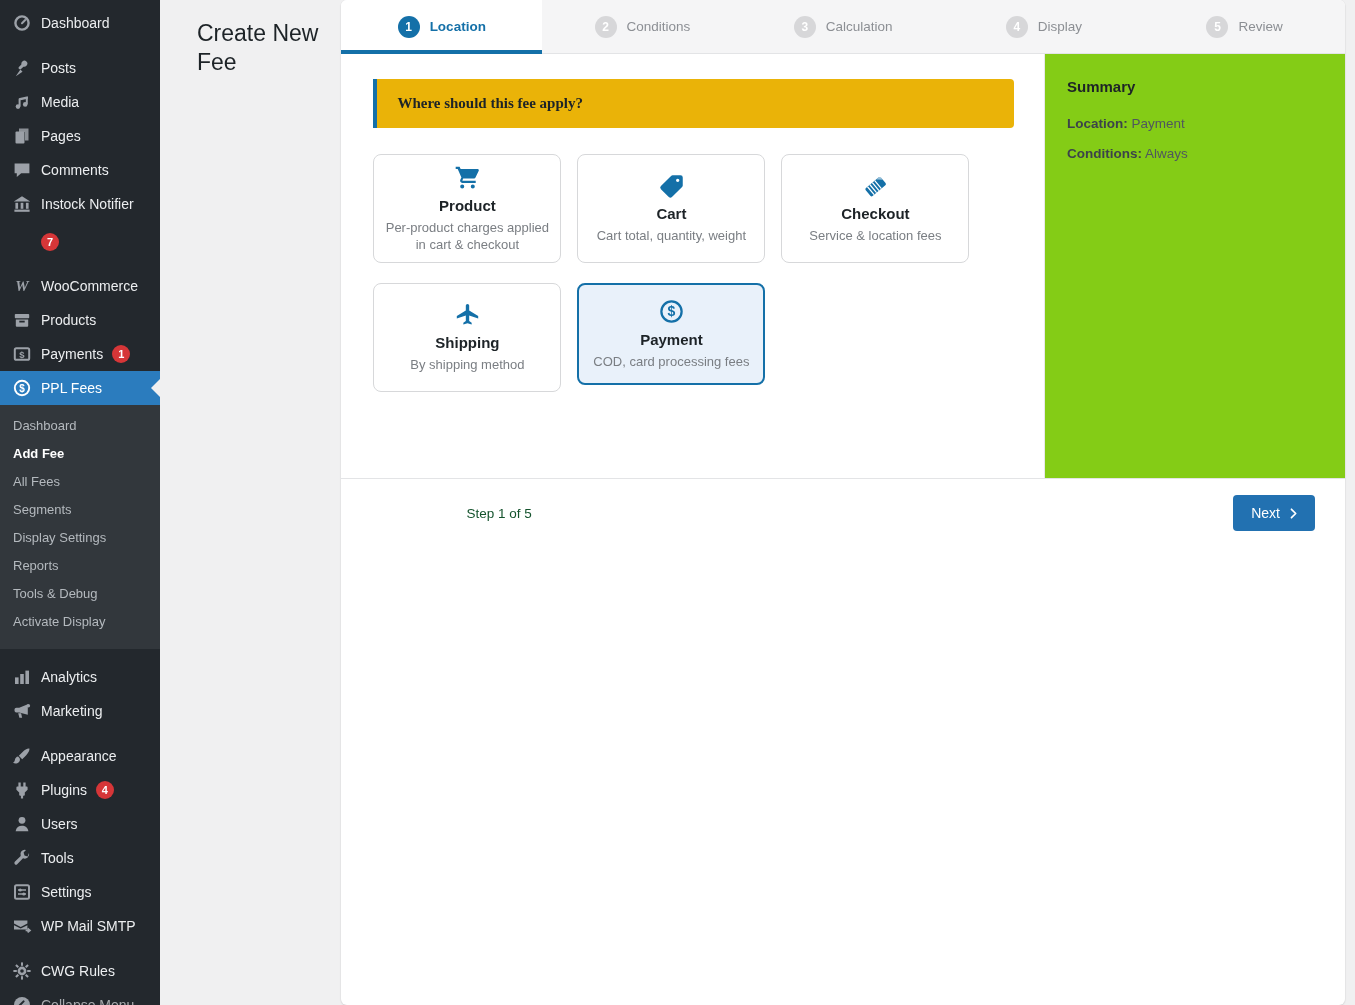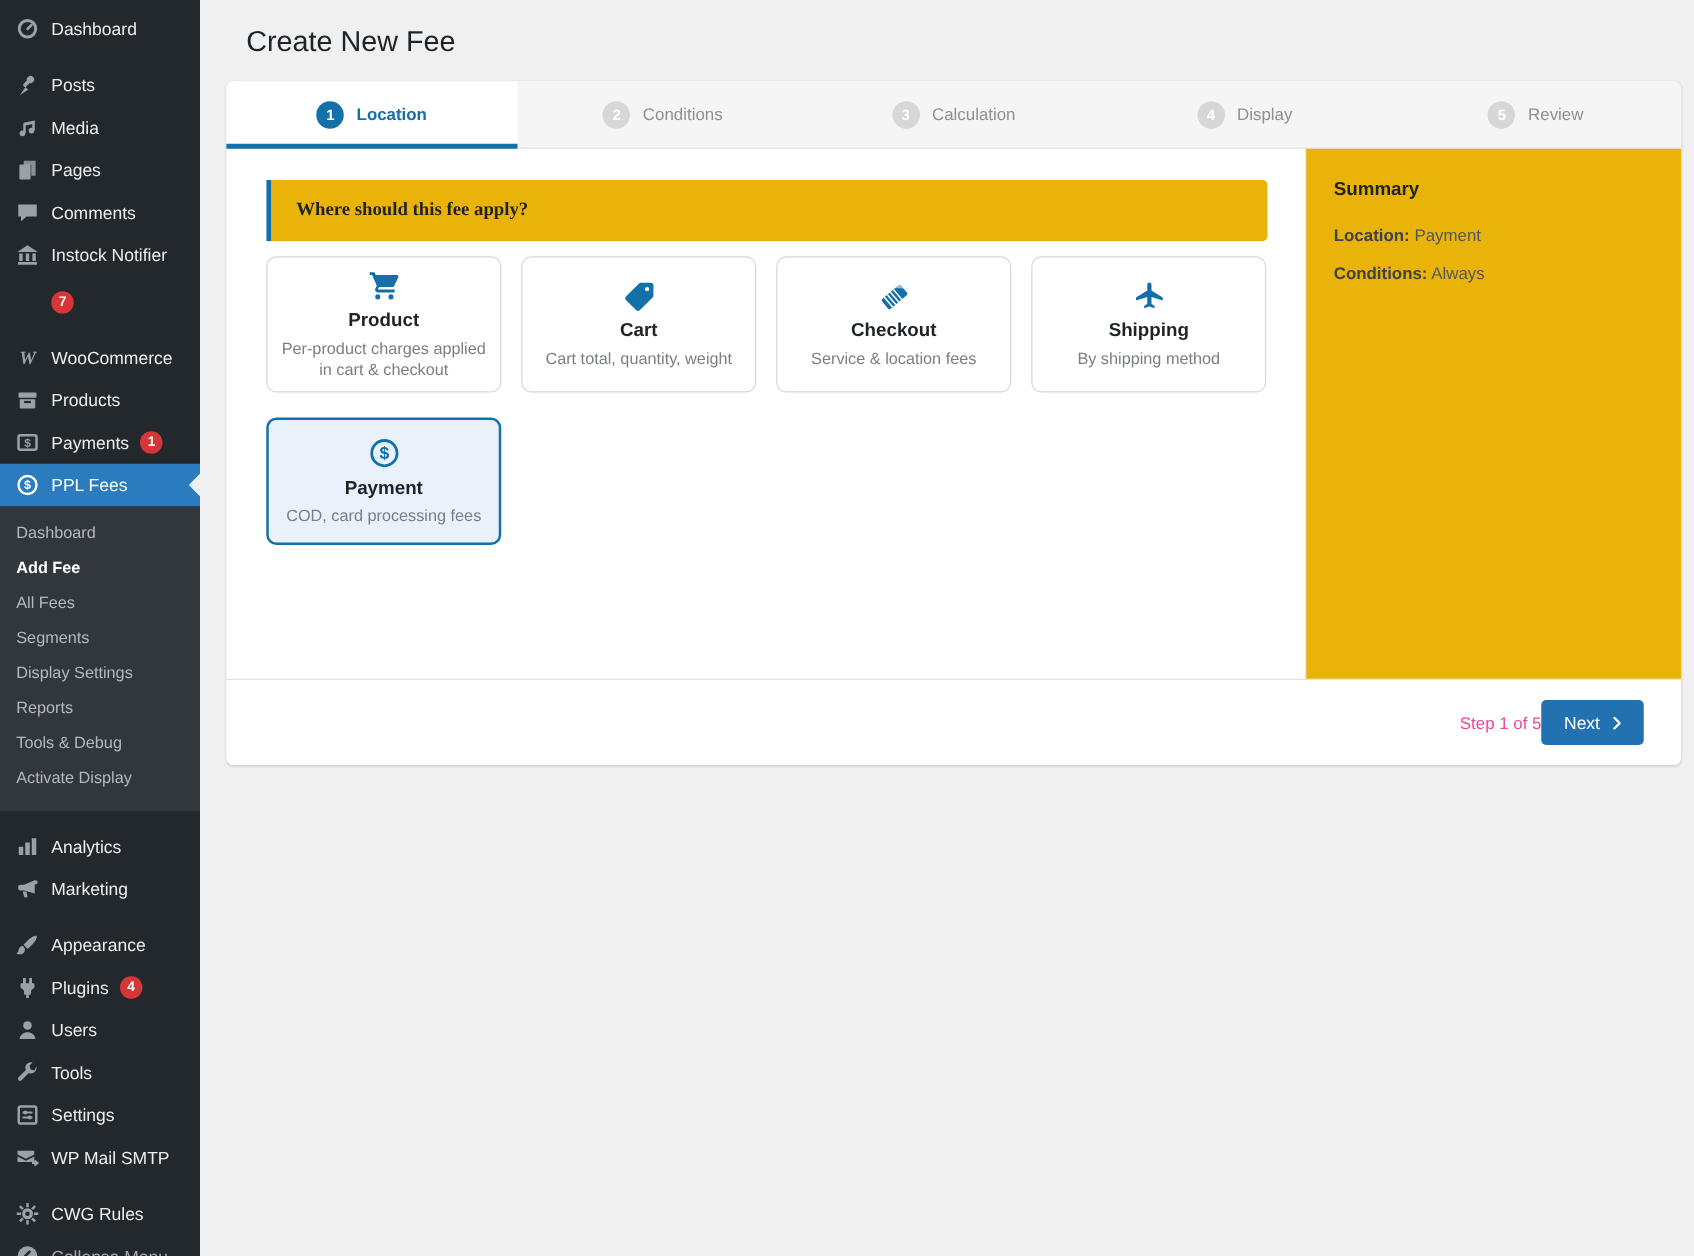--- a/index.html
+++ b/index.html
@@ -39,21 +39,21 @@
     padding:0 4px; line-height:18px;
   }
   .submenu { background:#32373c; padding:7px 0 13px; }
   .submenu a {
     display:block; padding:7px 12px 7px 13px; font-size:13px; color:#b4b9be; cursor:pointer; line-height:14px;
   }
   .submenu a.active { color:#fff; font-weight:bold; }
   .dim { color:#a7aaad; }
 
   
-  .page { flex:1; display:flex; flex-direction:column; min-width:0; padding:0 10px 0 21px; }
+  .page { flex:1; display:flex; flex-direction:row; min-width:0; padding:0 10px 0 21px; }
   h1.page-title { font-size:23px; font-weight:400; color:#1d2327; margin:19px 0 17px 16px; line-height:29px; }
 
   .card {
     background:#fff; border-radius:6px; overflow:hidden;
     box-shadow:0 1px 2px rgba(0,0,0,.10), 0 0 0 1px rgba(0,0,0,.02);
   }
   .tabs { display:flex; background:#f5f5f6; border-bottom:1px solid #e3e4e6; }
   .tab {
     flex:1; display:flex; align-items:center; justify-content:center; gap:10px;
     height:53px; font-size:13.5px; color:#8c8f94; cursor:pointer; position:relative;
@@ -65,45 +65,45 @@
   .tab.active { background:#fff; color:#1470a8; font-weight:bold; }
   .tab.active .num { background:#1470a8; }
   .tab.active::after { content:""; position:absolute; left:0; right:0; bottom:-1px; height:4px; background:#1470a8; }
 
   .body-row { display:flex; min-height:424px; align-items:stretch; }
   .main-panel { flex:1; padding:25px 30px 30px 32px; min-width:0; }
   .banner {
     background:#eab308; border-left:4px solid #1470a8; border-radius:0 4px 4px 0;
     padding:16px 20px; font-size:15px; font-weight:bold; color:#1d2327; max-width:801px;font-family:Liberation Serif, serif;
   }
-  .options { display:flex; flex-wrap:wrap; column-gap:16px; row-gap:20px; margin-top:12px; max-width:801px; }
+  .options { display:flex; flex-wrap:wrap; column-gap:16px; row-gap:20px; margin-top:26px; max-width:801px; }
   .option {
     width:188px; height:109px; border:1px solid #d7d8da; border-radius:8px; background:#fff;
     display:flex; flex-direction:column; align-items:center; justify-content:center;
     text-align:center; padding:8px 10px; cursor:pointer;
   }
   .option .oicon { color:#1470a8; height:28px; display:flex; align-items:center; justify-content:center; }
   .option h3 { margin:5px 0 4px; font-size:15px; color:#1d2327; line-height:18px; }
   .option p { margin:0; font-size:13px; color:#7a7e83; line-height:1.32; }
   .option.selected-option { background:#e9f1fa; border:2px solid #1470a8; height:102px; }
 
   .summary {
-    width:301px; flex-shrink:0; background:#eab308; border-left:1px solid #e8e8e9;
+    width:301px; flex-shrink:0; background:#84cc16; border-left:1px solid #e8e8e9;
     padding:24px 20px 20px 22px;
   }
   .summary h2 { font-size:15px; margin:0 0 20px; color:#1d2327; }
   .summary .srow { font-size:13.5px; color:#50575e; margin-bottom:13px; line-height:17px; }
   .summary .srow b { color:#3c434a; }
 
   .card-footer {
     display:flex; align-items:center; border-top:1px solid #e3e4e6; height:69px; padding:0 30px;
     background:#fff;
   }
   .foot-spacer { width:95px; }
-  .step { flex:1; text-align:right; font-size:13.5px; color:#ec4899; }
+  .step { flex:1; text-align:left; font-size:13.5px; color:#14532d; }
   .next-btn {
     background:#2271b1; color:#fff; border:none; border-radius:4px; height:36px;
     padding:0 15px 0 18px; font-size:14px; display:flex; align-items:center; gap:7px; cursor:pointer;
     font-family:"Liberation Sans", sans-serif;
   }
 
   .page-footer {
     margin-top:auto; display:flex; justify-content:space-between; align-items:baseline;
     padding:12px 2px 12px 16px; font-size:13px; color:#50575e;
   }

